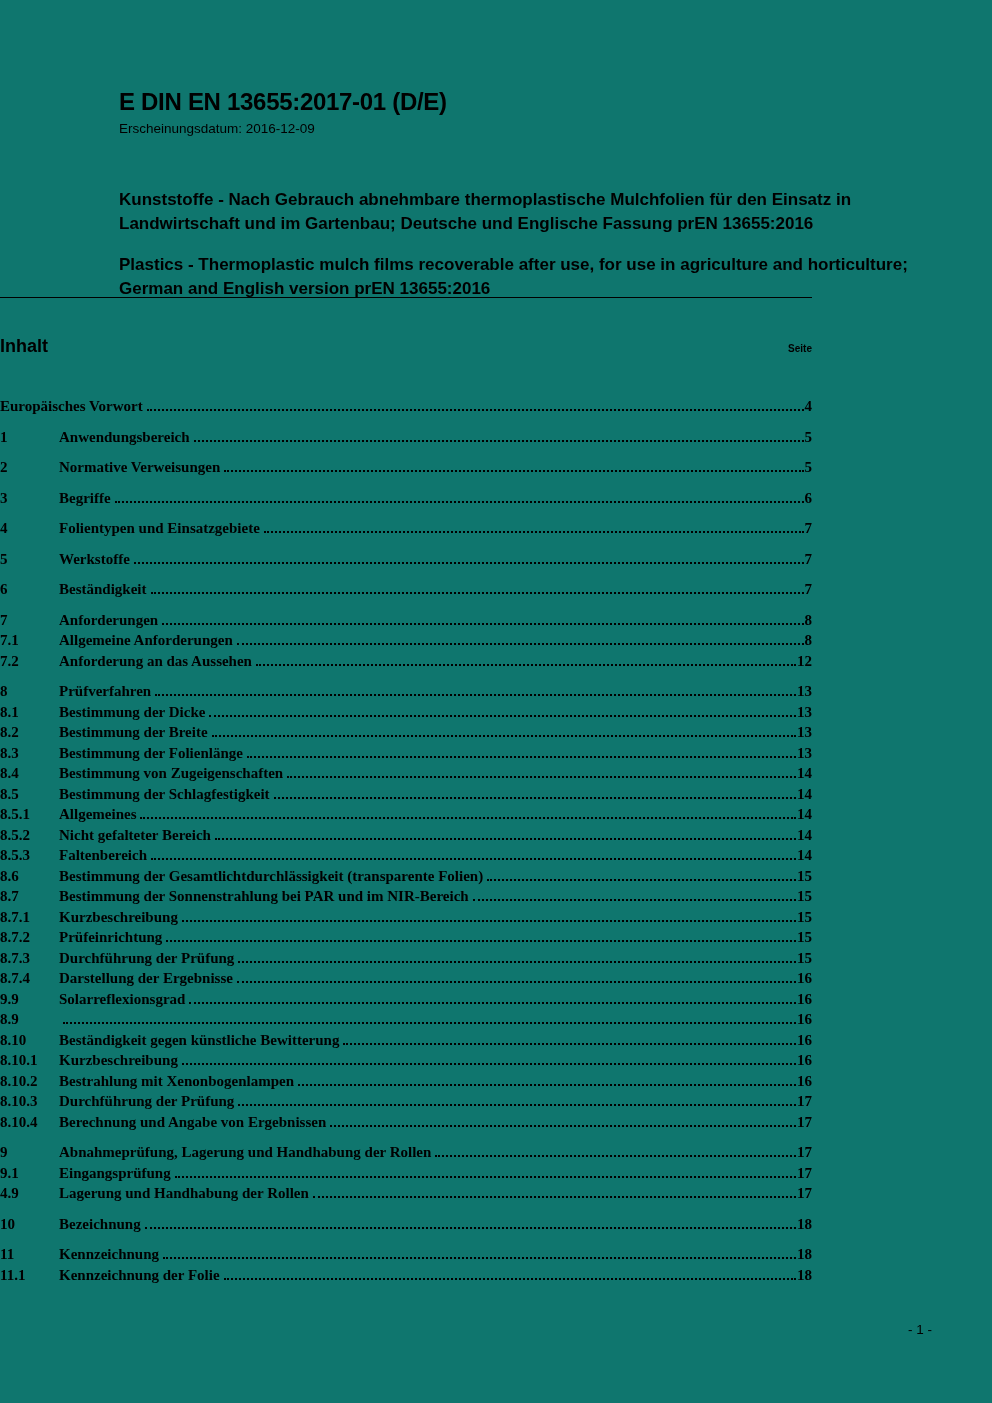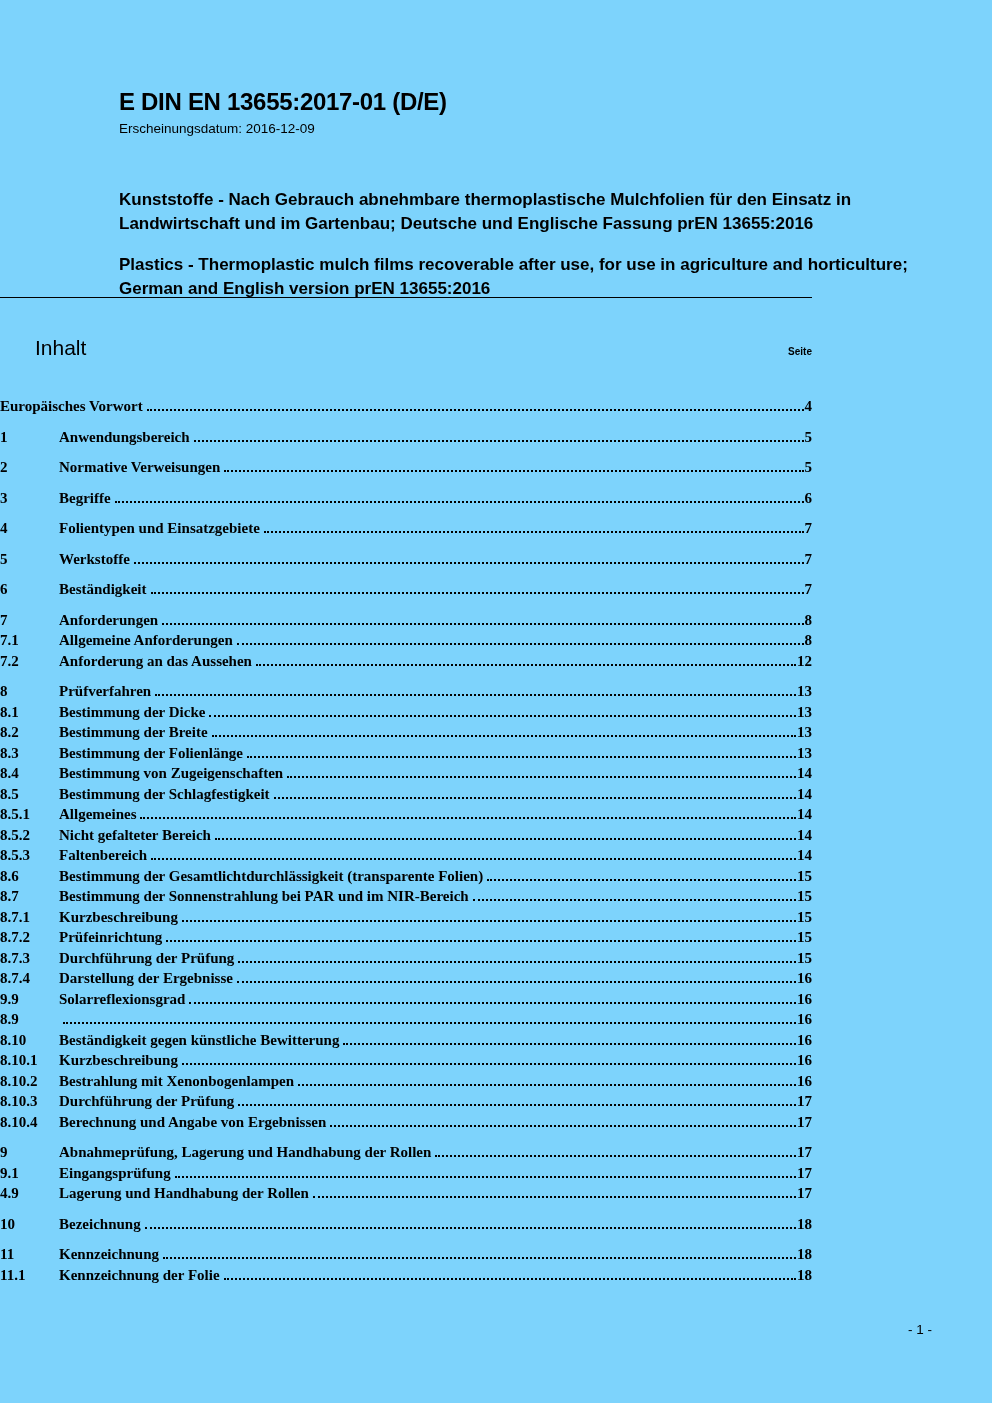--- a/index.html
+++ b/index.html
@@ -1,19 +1,19 @@
 <!DOCTYPE html>
 <html><head>
 <meta charset="utf-8">
 <style>
   html, body { margin:0; padding:0; background:#ffffff; }
   .page {
     position:relative;
     width:992px; height:1403px;
-    background:#7dd3fc;
+    background:#0f766e;
     color:#000;
     font-family:"Liberation Sans", sans-serif;
     overflow:hidden;
   }
   .content { position:absolute; left:119px; width:812px; }
 
   .doc-id {
     position:absolute; top:88px;
     font-size:24px; font-weight:bold; letter-spacing:-0.3px;
     white-space:nowrap;
@@ -31,21 +31,21 @@
     font-size:17px; font-weight:bold; line-height:24px;
   }
   .head-rule {
     position:absolute; top:297px; left:0; width:812px; height:0;
     border-top:1.6px solid #000;
   }
   .toc-head {
     position:absolute; top:336px; left:0; width:812px;
     display:flex; align-items:baseline; justify-content:space-between;
   }
-  .toc-head .inhalt { font-size:21px; font-weight:normal;padding-left:35px; }
+  .toc-head .inhalt { font-size:18px; font-weight:bold; }
   .toc-head .seite  { font-size:10px; font-weight:bold;margin-left:20px; }
 
   .toc {
     position:absolute; top:396px; left:0; width:812px;
     font-family:"Liberation Serif", serif;
     font-size:15px; font-weight:bold;
   }
   .toc-group { margin-bottom:10px; }
   .toc-row {
     display:flex; align-items:baseline;

